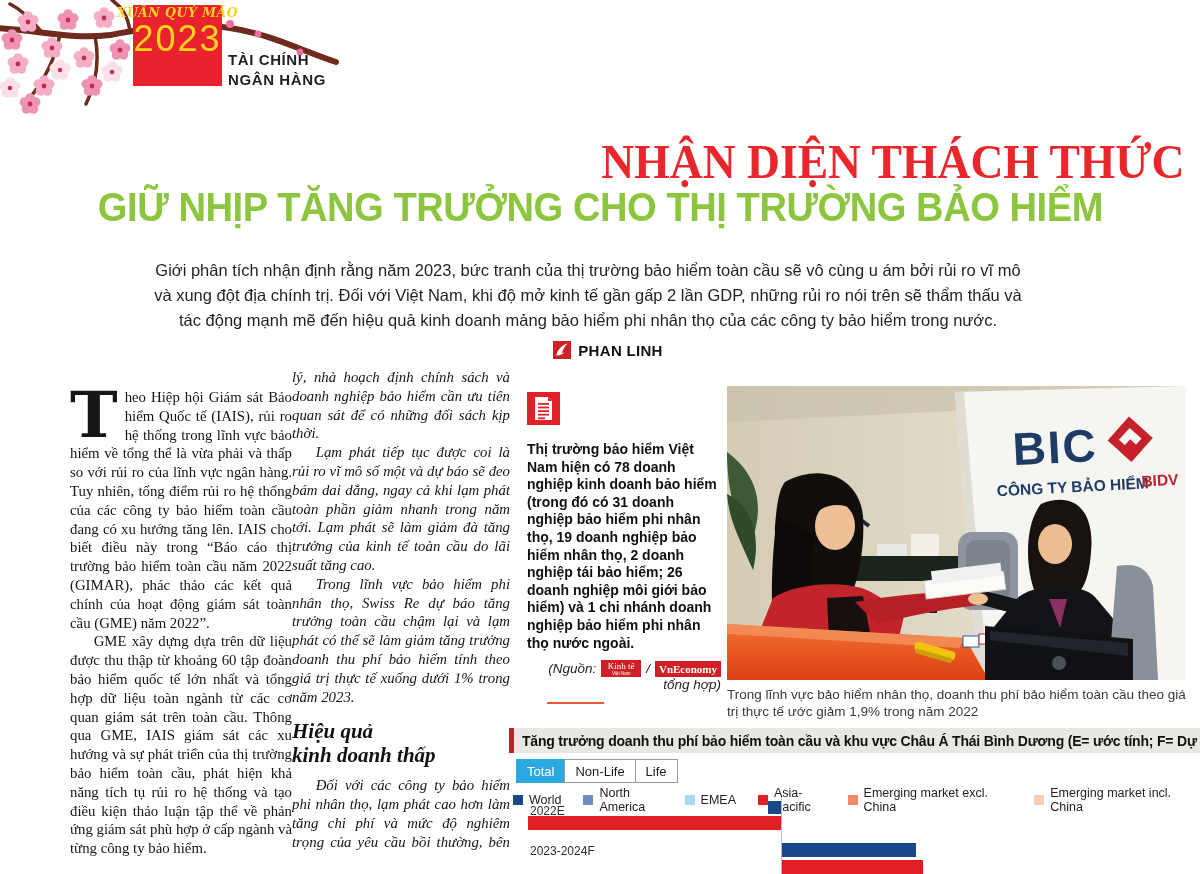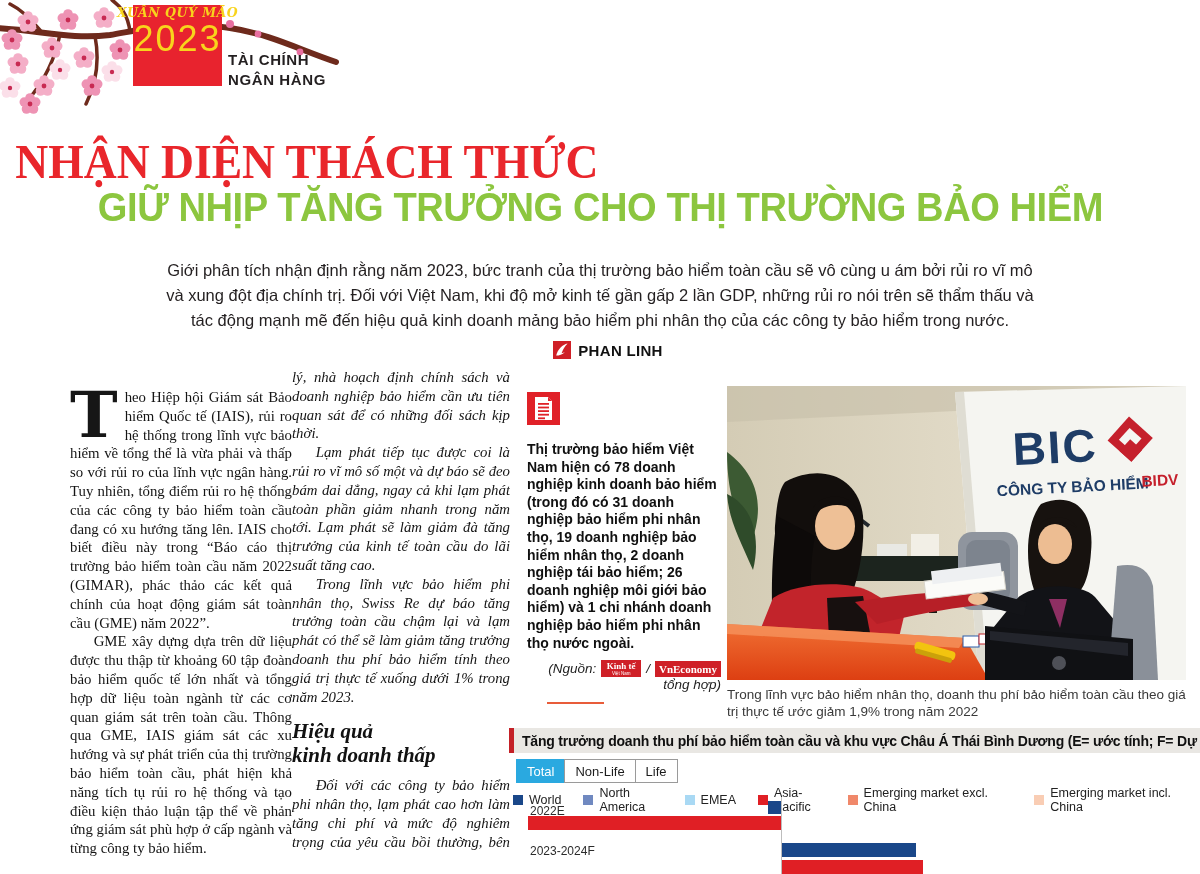--- a/index.html
+++ b/index.html
@@ -11,27 +11,27 @@
   .blossom{left:0;top:0;width:340px;height:120px;}
   .issue-badge{left:133px;top:5px;width:89px;height:81px;background:#e8232e;
     display:flex;flex-direction:column;align-items:center;justify-content:flex-start;box-sizing:border-box;}
   .issue-badge .script{font-family:"DejaVu Serif",serif;font-style:italic;font-weight:bold;
     color:#f8d41c;font-size:12.5px;letter-spacing:.5px;white-space:nowrap;}
   .issue-badge .year{color:#f8d41c;font-size:36px;font-weight:400;letter-spacing:2px;line-height:1.0;margin-top:1px;}
   .section-name{left:228px;top:50px;font-weight:bold;font-size:15px;line-height:20px;
     color:#231f20;letter-spacing:.6px;}
 
   
-  .kicker{left:0;top:134px;width:1200px;text-align:left;white-space:nowrap;}
+  .kicker{left:0;top:134px;width:1200px;text-align:right;white-space:nowrap;}
   .kicker span{display:inline-block;font-family:"Liberation Serif",serif;font-weight:bold;
     font-size:48px;color:#e9262b;transform:scaleX(.95);transform-origin:center;letter-spacing:0px;}
   .headline{left:0;top:184px;width:1200px;text-align:center;white-space:nowrap;}
   .headline span{display:inline-block;font-weight:800;font-size:41px;color:#8cc63f;
     transform:scaleX(.93);transform-origin:center;letter-spacing:-.5px;}
-  .lede{left:165px;top:258px;width:870px;text-align:center;font-size:16.5px;line-height:25px;color:#231f20;}
+  .lede{left:153px;top:258px;width:870px;text-align:center;font-size:16.5px;line-height:25px;color:#231f20;}
   .byline{left:8px;top:341px;width:1200px;display:flex;align-items:center;justify-content:center;gap:7px;}
   .byline .quill{width:18px;height:18px;}
   .byline .author{font-weight:bold;font-size:15px;color:#111;letter-spacing:.3px;}
 
   
   .bodycol{font-family:"Liberation Serif",serif;font-size:14.8px;line-height:18.8px;
     text-align:justify;color:#141414;overflow:hidden;}
   .col1{left:70px;top:388px;width:222px;height:486px;}
   .col2{left:292px;top:368px;width:218px;height:486px;font-style:italic;}
   .bodycol p{margin:0;}
@@ -42,21 +42,21 @@
     color:#111;margin:13px 0 9px 0;text-align:left;}
 
   
   .callout{left:527px;top:392px;width:194px;}
   .callout-icon{width:33px;height:33px;margin-bottom:12px;}
   .callout-text{font-weight:bold;font-size:14px;line-height:17.6px;color:#101010;}
   .src{margin-top:8px;text-align:right;font-style:italic;font-size:13.5px;color:#222;}
   .src-row{display:flex;align-items:center;justify-content:flex-end;gap:5px;}
   .logo-ktvn{background:#cf2027;color:#fff;width:40px;height:17px;display:inline-flex;
     flex-direction:column;align-items:center;justify-content:center;font-style:normal;}
-  .logo-ktvn .l1{font-family:"Liberation Serif",serif;font-weight:bold;font-size:9px;line-height:9px;}
+  .logo-ktvn .l1{font-family:"Liberation Serif",serif;font-weight:normal;font-size:9px;line-height:9px;}
   .logo-ktvn .l2{font-size:4.5px;line-height:5px;}
   .logo-vne{background:#cf2027;color:#fff;height:16px;padding:0 4px;display:inline-flex;align-items:center;
     font-family:"Liberation Serif",serif;font-weight:bold;font-size:11px;font-style:normal;}
   .callout-rule{margin-top:10px;margin-left:20px;width:57px;border-top:2px solid #e85c3a;}
 
   
   .photo{left:727px;top:386px;width:459px;height:294px;overflow:hidden;background:#ded7c4;}
   .caption{left:727px;top:686px;width:462px;font-size:13.5px;line-height:17px;color:#3a3a3a;}
 
   

